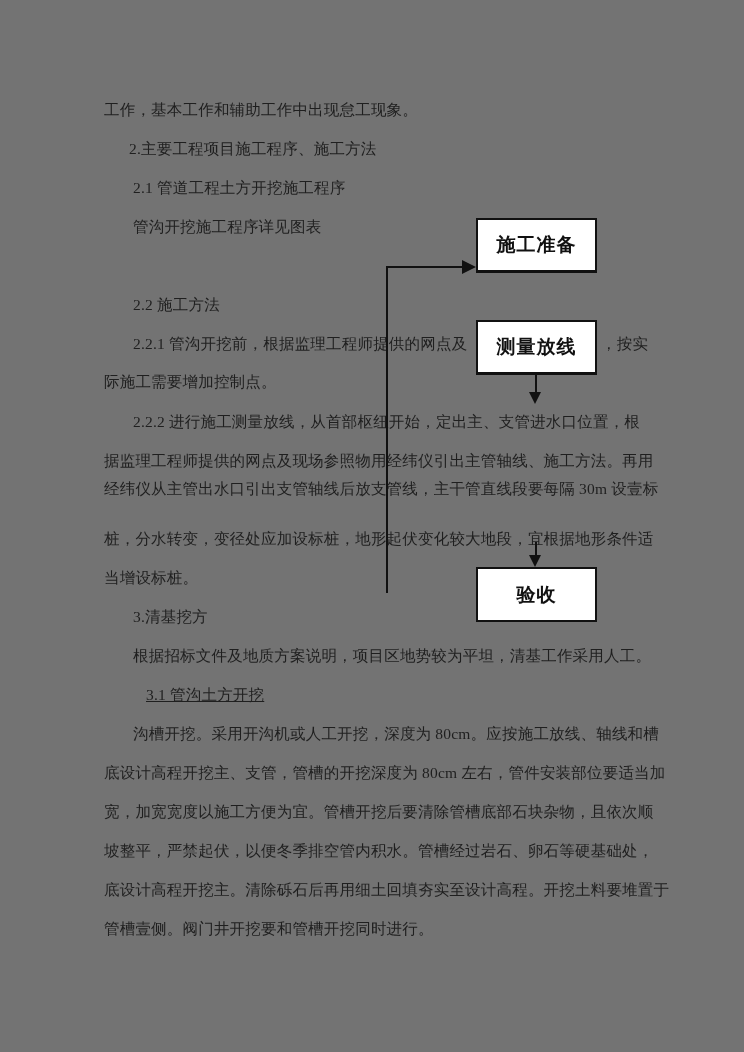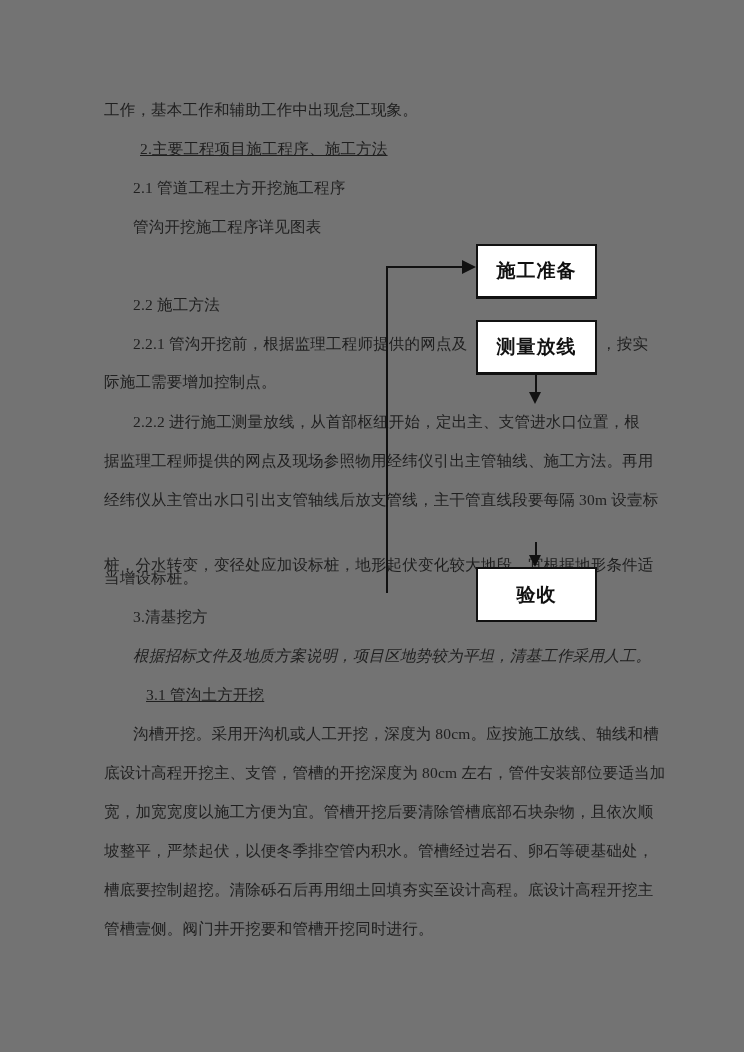--- a/index.html
+++ b/index.html
@@ -40,54 +40,54 @@
   .ah-right { border-top:7px solid transparent; border-bottom:7px solid transparent; border-left:14px solid #111111; }
   .ah-down  { border-left:6px solid transparent; border-right:6px solid transparent; border-top:12px solid #111111; }
 </style>
 </head>
 <body>
 
 <div class="page">
 
   <div id="text-layer">
       <div class="tline" style="top: 100px; left: 104px;">工作，基本工作和辅助工作中出现怠工现象。</div>
-      <div class="tline" style="top: 139px; left: 140px; text-decoration: underline;">2.主要工程项目施工程序、施工方法</div>
+      <div class="tline" style="top: 139px; left: 129px;">2.主要工程项目施工程序、施工方法</div>
       <div class="tline" style="top: 178px; left: 133px;">2.1 管道工程土方开挖施工程序</div>
       <div class="tline" style="top: 217px; left: 133px;">管沟开挖施工程序详见图表</div>
       <div class="tline" style="top: 295px; left: 133px;">2.2 施工方法</div>
       <div class="tline" style="top: 334px; left: 133px;">2.2.1 管沟开挖前，根据监理工程师提供的网点及</div>
       <div class="tline after-box" style="top: 334px;">，按实</div>
       <div class="tline" style="top: 373px; left: 104px; font-family: Liberation Mono, monospace;">际施工需要增加控制点。</div>
       <div class="tline" style="top: 412px; left: 133px;">2.2.2 进行施工测量放线，从首部枢纽开始，定出主、支管进水口位置，根</div>
       <div class="tline" style="top: 451px; left: 104px;">据监理工程师提供的网点及现场参照物用经纬仪引出主管轴线、施工方法。再用</div>
-      <div class="tline" style="top: 490px; left: 104px; text-align: center;">经纬仪从主管出水口引出支管轴线后放支管线，主干管直线段要每隔 30m 设壹标</div>
-      <div class="tline" style="top: 555px; left: 104px;">桩，分水转变，变径处应加设标桩，地形起伏变化较大地段，宜根据地形条件适</div>
+      <div class="tline" style="top: 479px; left: 104px; text-align: center;">经纬仪从主管出水口引出支管轴线后放支管线，主干管直线段要每隔 30m 设壹标</div>
+      <div class="tline" style="top: 529px; left: 104px;">桩，分水转变，变径处应加设标桩，地形起伏变化较大地段，宜根据地形条件适</div>
       <div class="tline" style="top: 568px; left: 104px;">当增设标桩。</div>
       <div class="tline" style="top: 607px; left: 133px;">3.清基挖方</div>
-      <div class="tline" style="top: 646px; left: 133px; font-style: italic;">根据招标文件及地质方案说明，项目区地势较为平坦，清基工作采用人工。</div>
+      <div class="tline" style="top: 646px; left: 133px;">根据招标文件及地质方案说明，项目区地势较为平坦，清基工作采用人工。</div>
       <div class="tline" style="top: 685px; left: 146px; text-decoration: underline;">3.1 管沟土方开挖</div>
       <div class="tline" style="top: 724px; left: 133px;">沟槽开挖。采用开沟机或人工开挖，深度为 80cm。应按施工放线、轴线和槽</div>
       <div class="tline" style="top: 763px; left: 104px;">底设计高程开挖主、支管，管槽的开挖深度为 80cm 左右，管件安装部位要适当加</div>
       <div class="tline" style="top: 802px; left: 104px;">宽，加宽宽度以施工方便为宜。管槽开挖后要清除管槽底部石块杂物，且依次顺</div>
       <div class="tline" style="top: 841px; left: 104px;">坡整平，严禁起伏，以便冬季排空管内积水。管槽经过岩石、卵石等硬基础处，</div>
-      <div class="tline" style="top: 880px; left: 104px;">槽底要控制超挖。清除砾石后再用细土回填夯实至设计高程。底设计高程开挖主</div>
+      <div class="tline" style="top: 880px; left: 104px;">底设计高程开挖主。清除砾石后再用细土回填夯实至设计高程。开挖土料要堆置于</div>
       <div class="tline" style="top: 919px; left: 104px;">管槽壹侧。阀门井开挖要和管槽开挖同时进行。</div>
     </div>
 
   <div class="flowline" style="left:386px; top:266px; width:2px; height:327px;"></div>
   <div class="flowline" style="left:386px; top:266px; width:77px; height:2px;"></div>
   <div class="ah ah-right" style="left:462px; top:260px;"></div>
 
   <div class="flowline" style="left:535px; top:375px; width:2px; height:18px;"></div>
   <div class="ah ah-down" style="left:529px; top:392px;"></div>
 
   <div class="flowline" style="left:535px; top:542px; width:2px; height:15px;"></div>
   <div class="ah ah-down" style="left:529px; top:555px;"></div>
 
-  <div class="fbox thickb" style="top:244px; height:55px;">
+  <div class="fbox thickb" style="top:218px; height:55px;">
     <span>施工准备</span>
   </div>
 
   <div class="fbox thickb" style="top:320px; height:55px;">
     <span>测量放线</span>
   </div>
 
   <div class="fbox" style="top:567px; height:55px;">
     <span>验收</span>
   </div>

